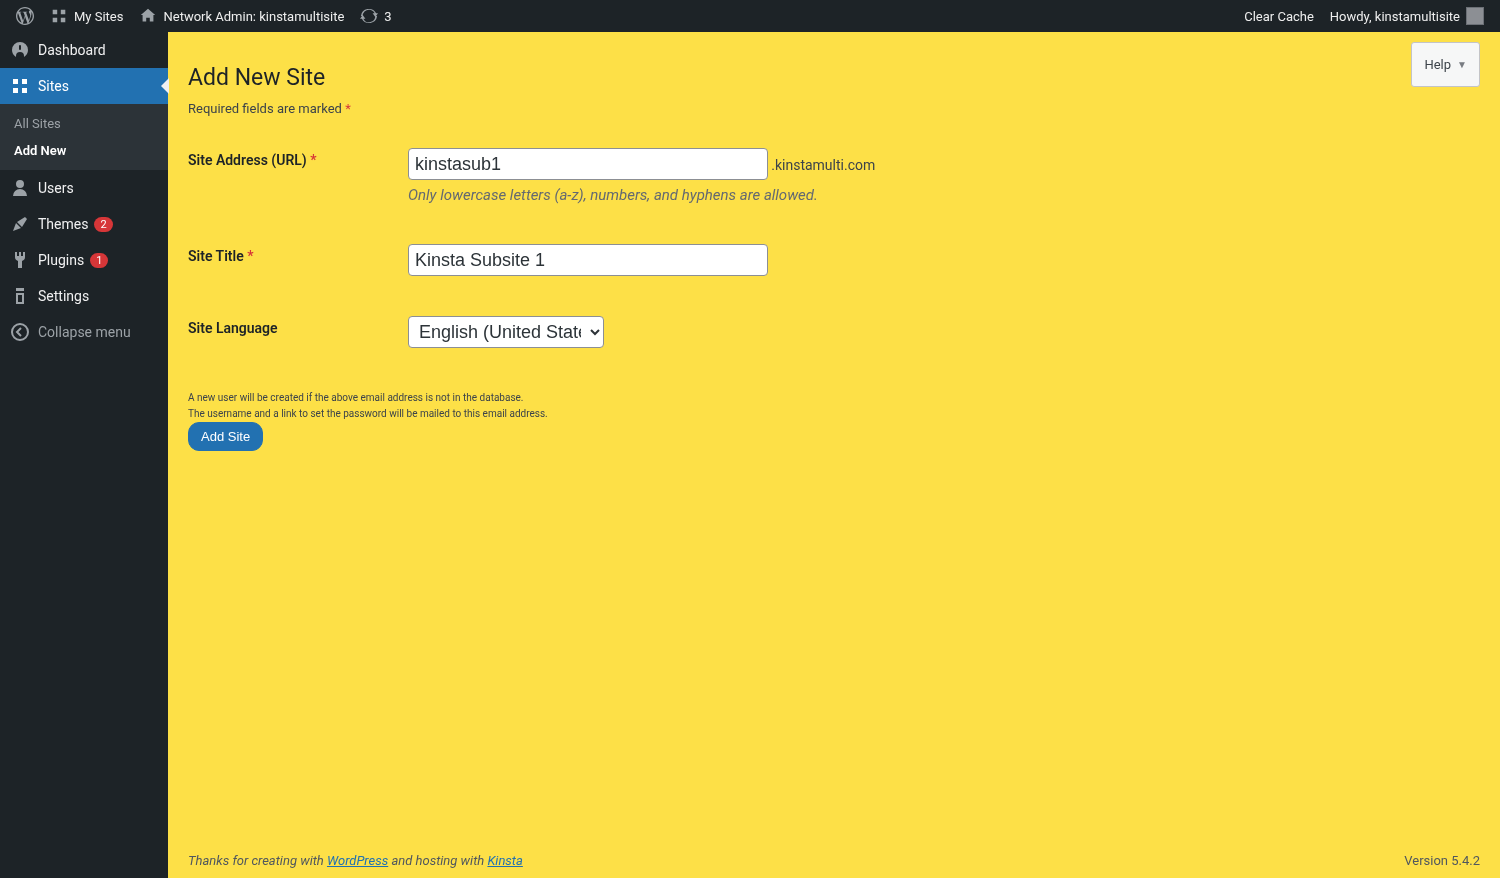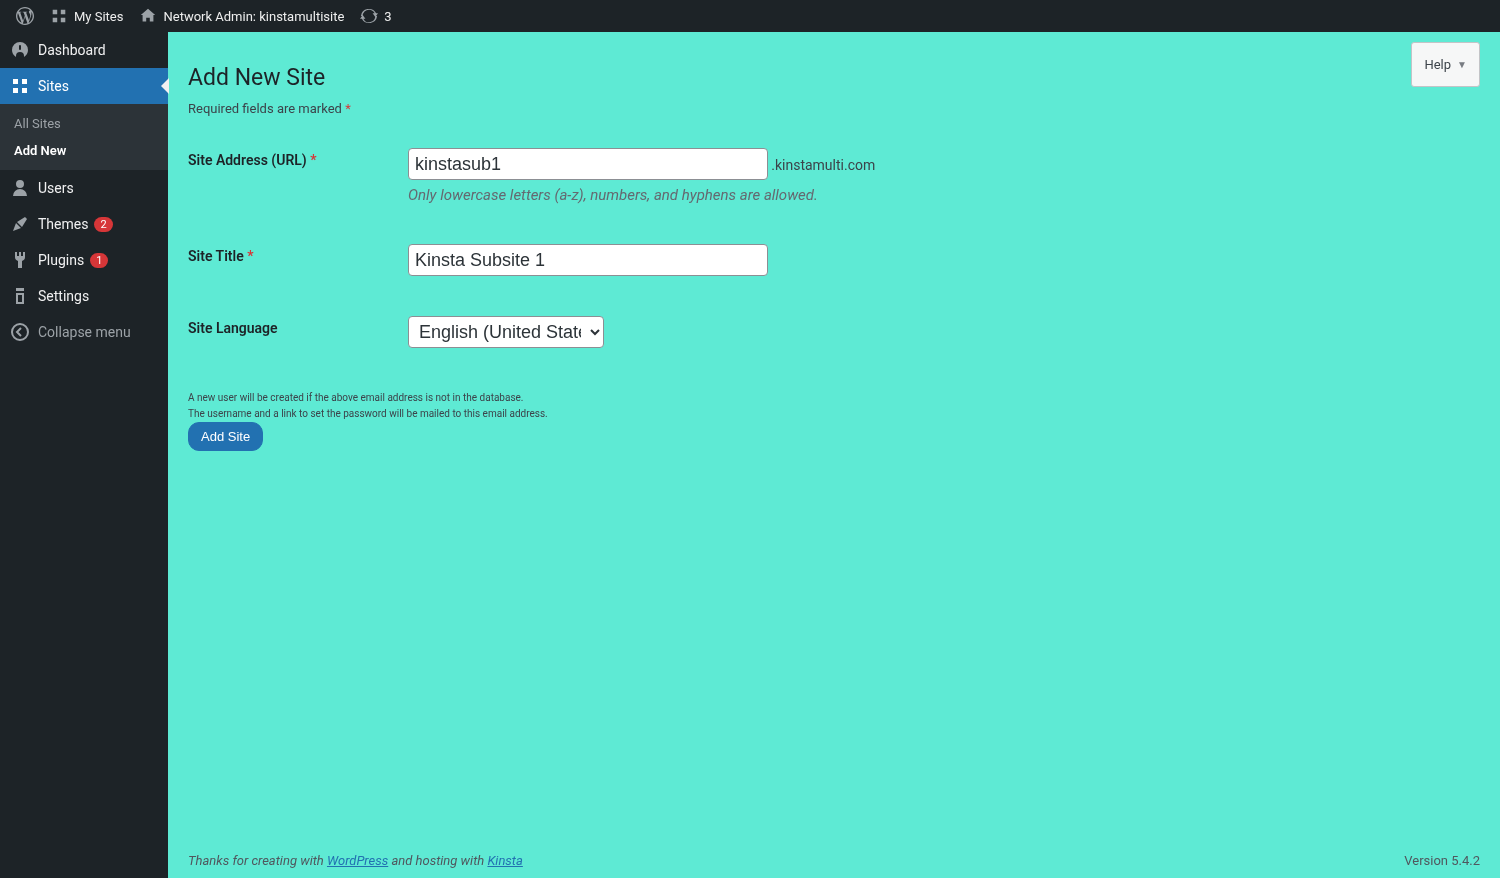--- a/index.html
+++ b/index.html
@@ -8,21 +8,21 @@
 
 
 .adminbar { height: 32px; background: #1d2327; color: #c3c4c7; display: flex; align-items: center; padding: 0 8px; font-size: 13px; }
 .adminbar .ab-item { display: flex; align-items: center; padding: 16px 8px; height: 32px; color: #eee; cursor: pointer; }
 .adminbar .ab-icon { fill: #9ca2a7; width: 18px; height: 18px; }
 .adminbar .ab-text { margin-left: 6px; }
 .adminbar .right { margin-left: auto; display: flex; align-items: center; }
 .adminbar .avatar { width: 18px; height: 18px; background: #8c8f94; margin-left: 6px; border: 1px solid #6c7076; }
 
 
-.body { flex:1; display: flex; background: #5eead4; min-height: 0; }
+.body { flex:1; display: flex; background: #fde047; min-height: 0; }
 
 
 .sidebar { width: 168px; background: #1d2327; color: #c3c4c7; display: flex; flex-direction: column; font-size: 14px; }
 .menu-item { display: flex; align-items: center; padding: 8px 10px; color: #f0f0f1; cursor: pointer; position: relative; }
 .menu-item .micon { width: 20px; height: 20px; fill: #9ca2a7; margin-right: 8px; }
 .menu-item.current { background: #2271b1; color: #fff; }
 .menu-item.current .micon { fill: #fff; }
 .menu-item.current::after { content:""; position:absolute; right:-1px; top:50%; transform: translateY(-50%); border: 8px solid transparent; border-right-color: #f0f0f1; }
 .submenu { background: #2c3338; padding: 6px 0; }
 .submenu a { display:block; padding: 6px 10px 6px 14px; color: #9ca2a7; font-size: 13px; text-decoration: none; cursor: pointer; }
@@ -76,20 +76,29 @@
       <svg class="ab-icon" viewBox="0 0 20 20">
           <path d="M10 2l8 7h-2v7h-4v-4H8v4H4v-7H2l8-7z"></path>
         </svg>
       <span class="ab-text">Network Admin: kinstamultisite</span>
     </div>
     <div class="ab-item">
       <svg class="ab-icon" viewBox="0 0 20 20">
           <path d="M10 3a7 7 0 016.3 4H14l3 4 3-4h-2.1A9 9 0 001 10h2a7 7 0 017-7zm7 7a7 7 0 01-13.3 3H6l-3-4-3 4h2.1A9 9 0 0019 10h-2z"></path>
         </svg>
       <span class="ab-text">3</span>
+    </div>
+    <div class="right">
+      <div class="ab-item">
+        <span>Clear Cache</span>
+      </div>
+      <div class="ab-item">
+        <span>Howdy, kinstamultisite</span>
+        <span class="avatar"></span>
+      </div>
     </div>
   </div>
 
   <div class="body">
 
     <div class="sidebar">
       <div class="menu-item">
         <svg class="micon" viewBox="0 0 20 20">
             <path d="M10 2a8 8 0 00-8 8 8 8 0 004 6.9V16a4 4 0 018 0v.9A8 8 0 0018 10a8 8 0 00-8-8zm0 3a1 1 0 011 1v3a1 1 0 01-2 0V6a1 1 0 011-1z"></path>
           </svg>

